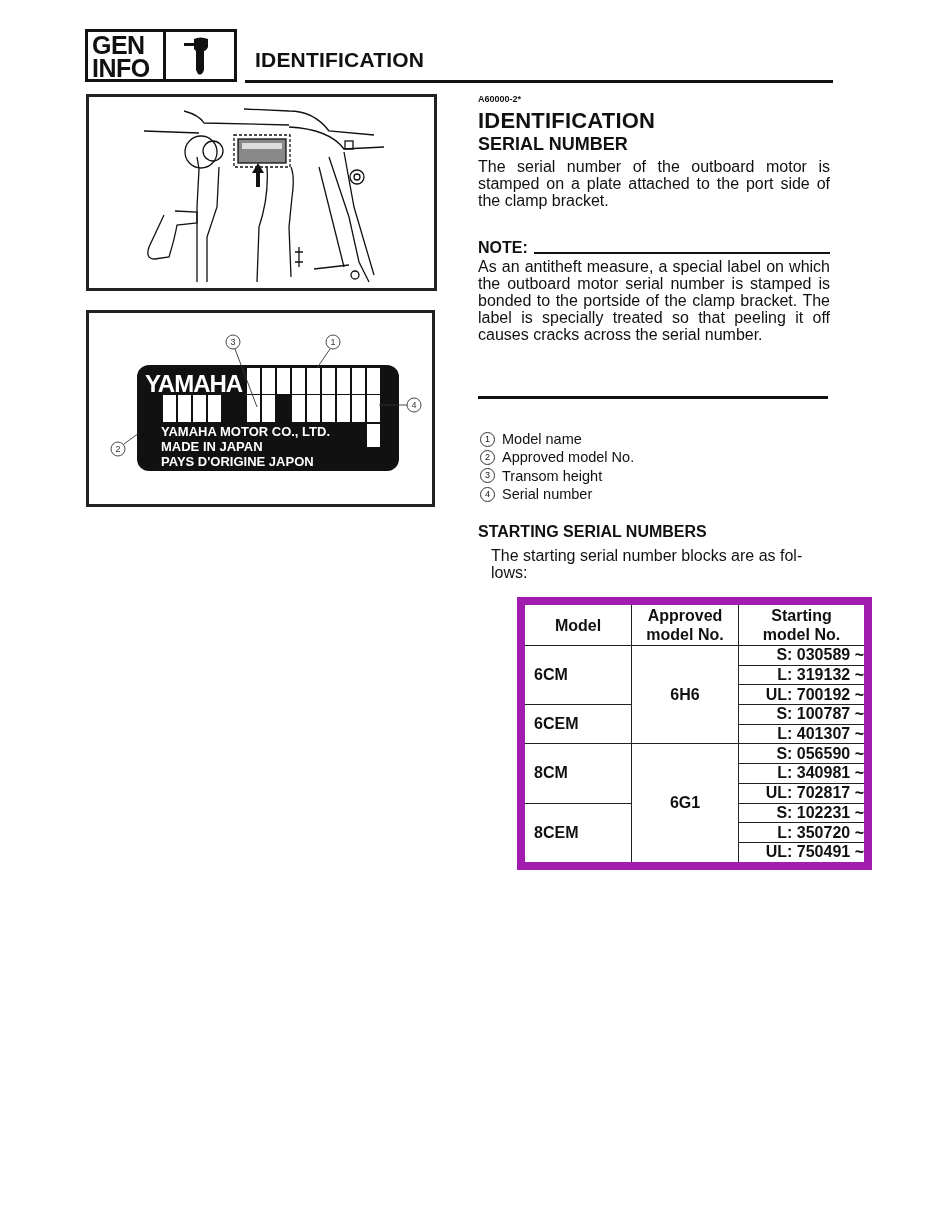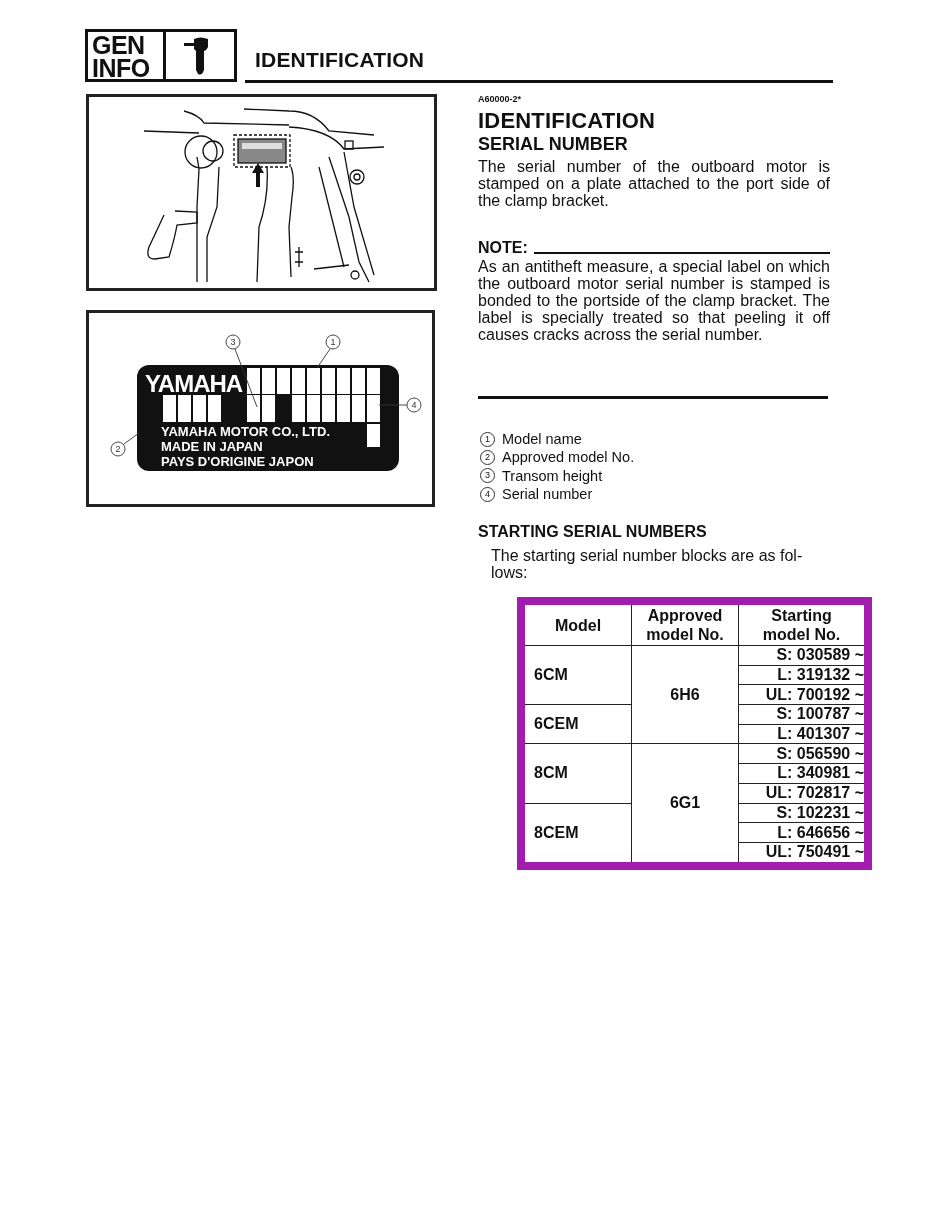--- a/index.html
+++ b/index.html
@@ -247,21 +247,21 @@
     <td class="serial">L: 340981 ~</td>
   </tr>
   <tr>
     <td class="serial">UL: 702817 ~</td>
   </tr>
   <tr>
     <td class="model" rowspan="3">8CEM</td>
     <td class="serial">S: 102231 ~</td>
   </tr>
   <tr>
-    <td class="serial">L: 646656 ~</td>
+    <td class="serial">L: 350720 ~</td>
   </tr>
   <tr>
     <td class="serial">UL: 750491 ~</td>
   </tr>
 </tbody>
   </table>
 
 <div class="abs page-num">1-1</div>
 
 </body></html>

